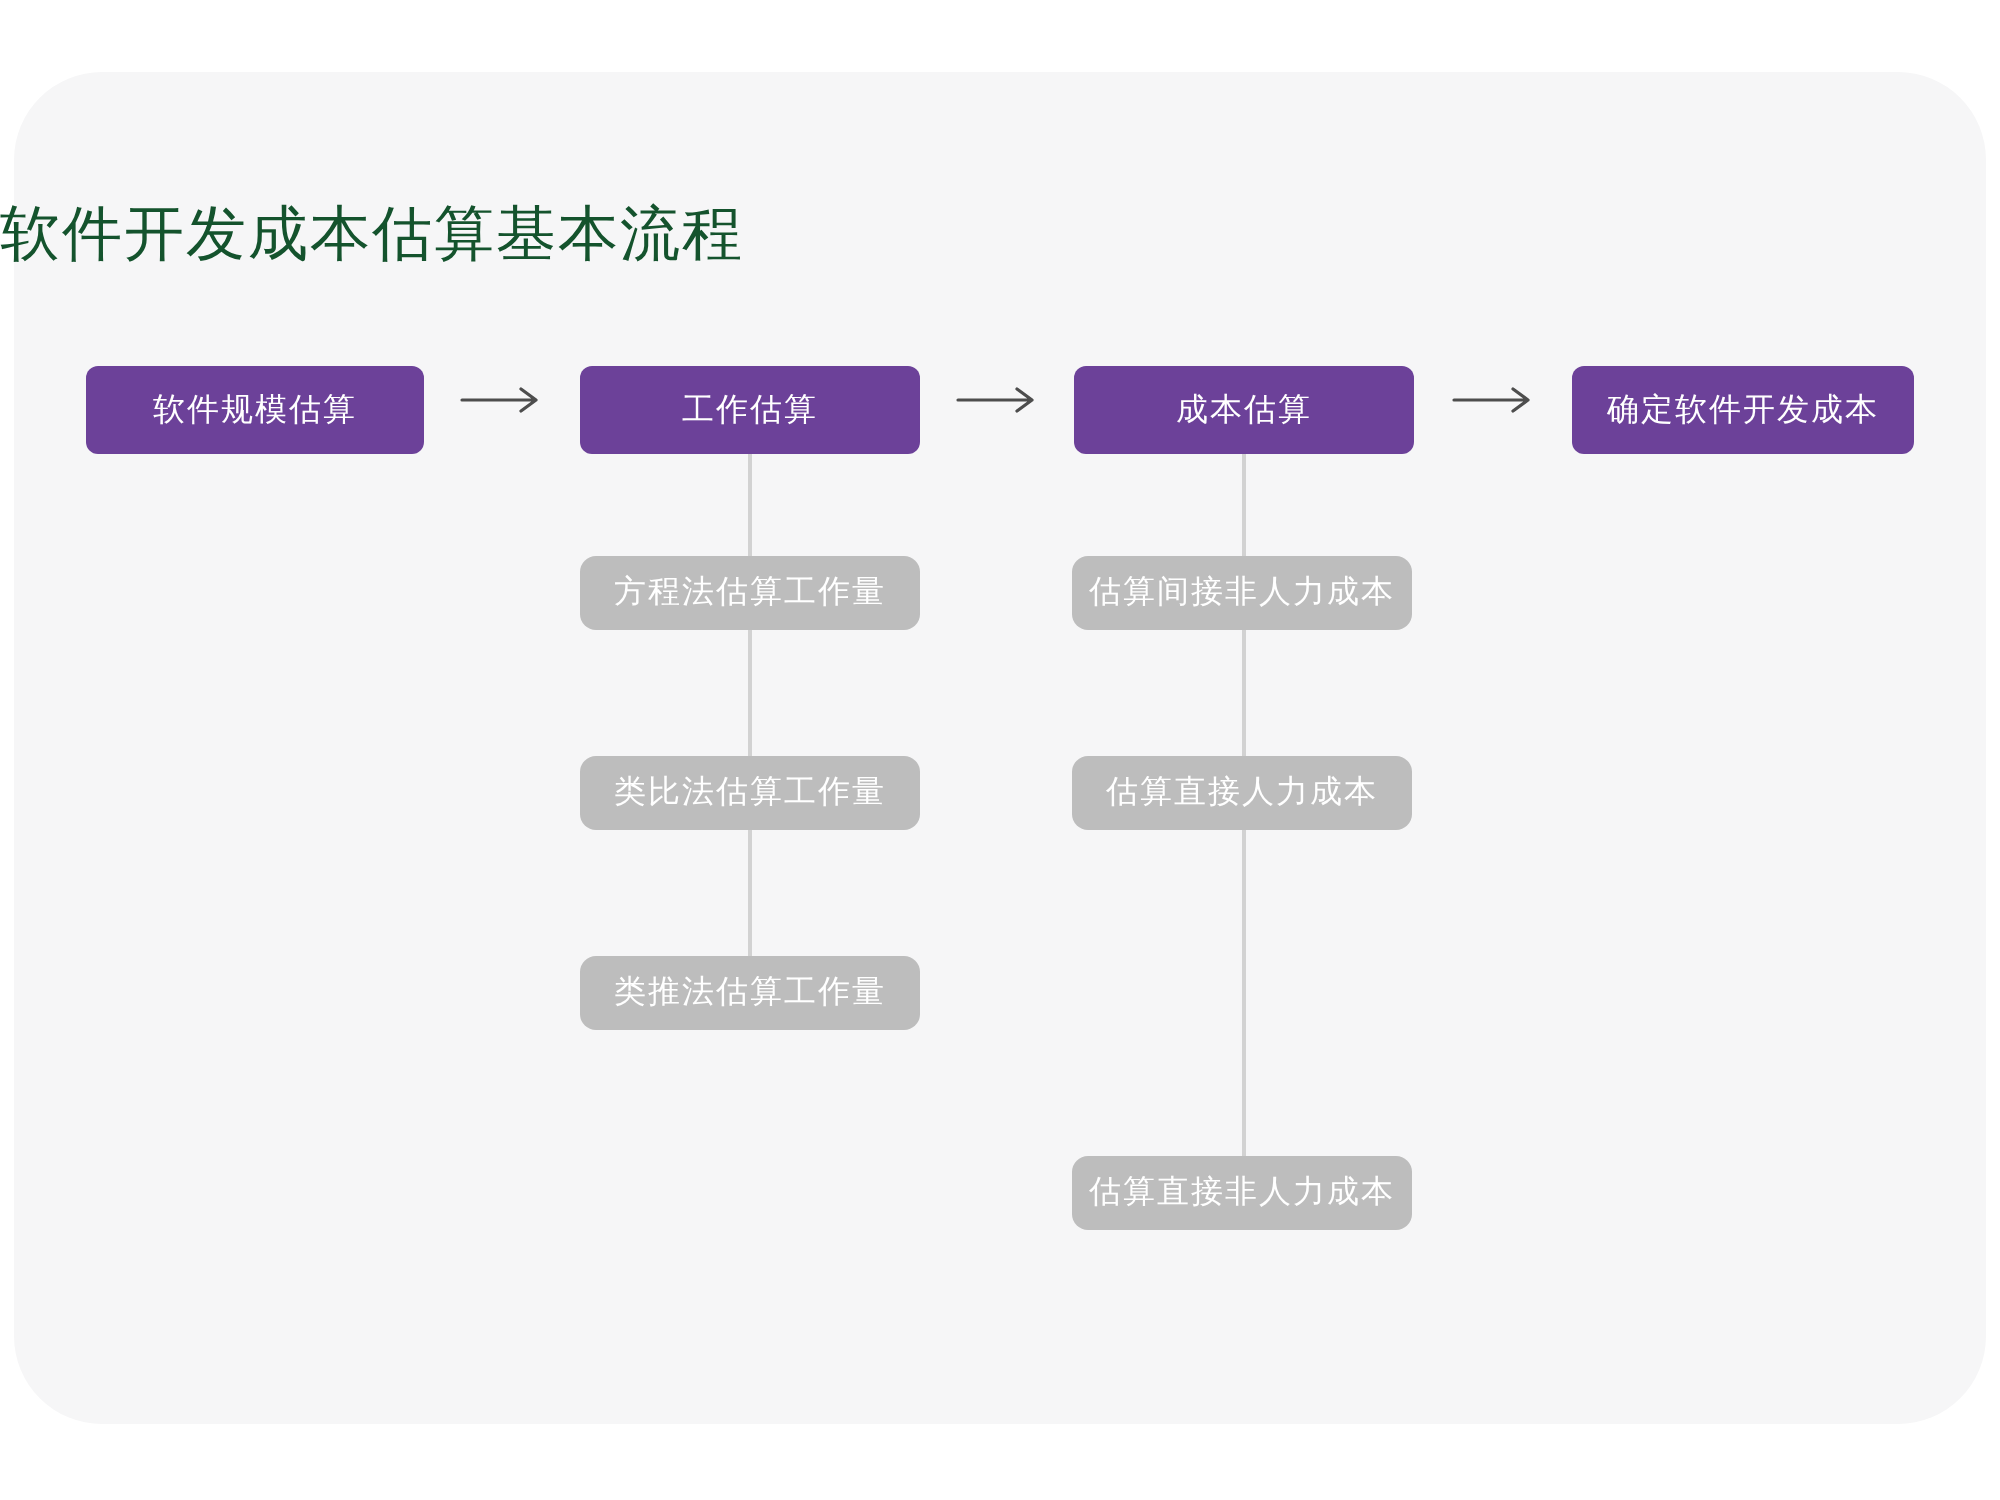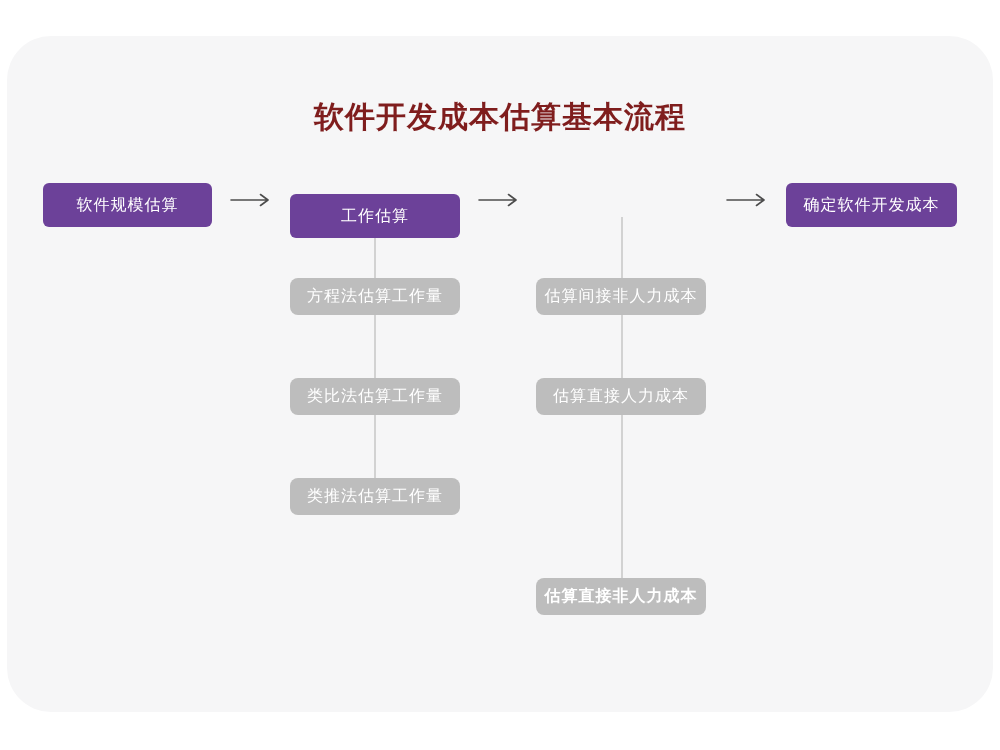--- a/index.html
+++ b/index.html
@@ -22,24 +22,24 @@
     width: 986px;
     height: 676px;
     background: #f6f6f7;
     border-radius: 44px;
   }
   .title {
     position: absolute;
     left: 0;
     right: 0;
     top: 97px;
-    text-align: center;
+    text-align: left;
     font-size: 30px;
-    font-weight: 700;
-    color: #7f1d1d;
+    font-weight: 400;
+    color: #14532d;
     letter-spacing: 1px;
   }
   .node {
     position: absolute;
     height: 44px;
     display: flex;
     align-items: center;
     justify-content: center;
     box-sizing: border-box;
     z-index: 3;
@@ -56,30 +56,30 @@
     background: #6c4199;
     border-radius: 6px;
   }
   .node.secondary {
     width: 170px;
     height: 37px;
     background: #bdbdbd;
     border-radius: 8px;
   }
   .node.p0 { left: 43px;  width: 169px; }
-  .node.p1 { left: 290px; margin-top: 11px; }
+  .node.p1 { left: 290px; }
   .node.p2 { left: 537px; }
   .node.p3 { left: 786px; width: 171px; font-family: Liberation Serif, serif; }
 
   .col-left  { left: 290px; }
   .col-right { left: 536px; width: 172px; }
   .row0 { top: 278px; }
   .row1 { top: 378px; }
   .row2 { top: 478px; }
-  .row3 { top: 578px; font-weight: bold; }
+  .row3 { top: 578px; }
 
   .arrow {
     position: absolute;
     top: 193px;
     z-index: 2;
   }
   .arrow.a0 { left: 230px; }
   .arrow.a1 { left: 478px; }
   .arrow.a2 { left: 726px; }
 
@@ -101,20 +101,23 @@
   <div class="title">软件开发成本估算基本流程</div>
 
   <div class="vline left"></div>
   <div class="vline right"></div>
 
   <div class="node primary p0">
     <span>软件规模估算</span>
   </div>
   <div class="node primary p1">
     <span>工作估算</span>
+  </div>
+  <div class="node primary p2">
+    <span>成本估算</span>
   </div>
   <div class="node primary p3">
     <span>确定软件开发成本</span>
   </div>
 
   <div class="arrow a0">
     <svg width="40" height="14" viewBox="0 0 40 14">
       <path d="M1 7 H37 M30.5 1.5 L38 7 L30.5 12.5" stroke="#4d4d4d" stroke-width="1.6" fill="none" stroke-linecap="round" stroke-linejoin="round"></path>
     </svg>
   </div>

